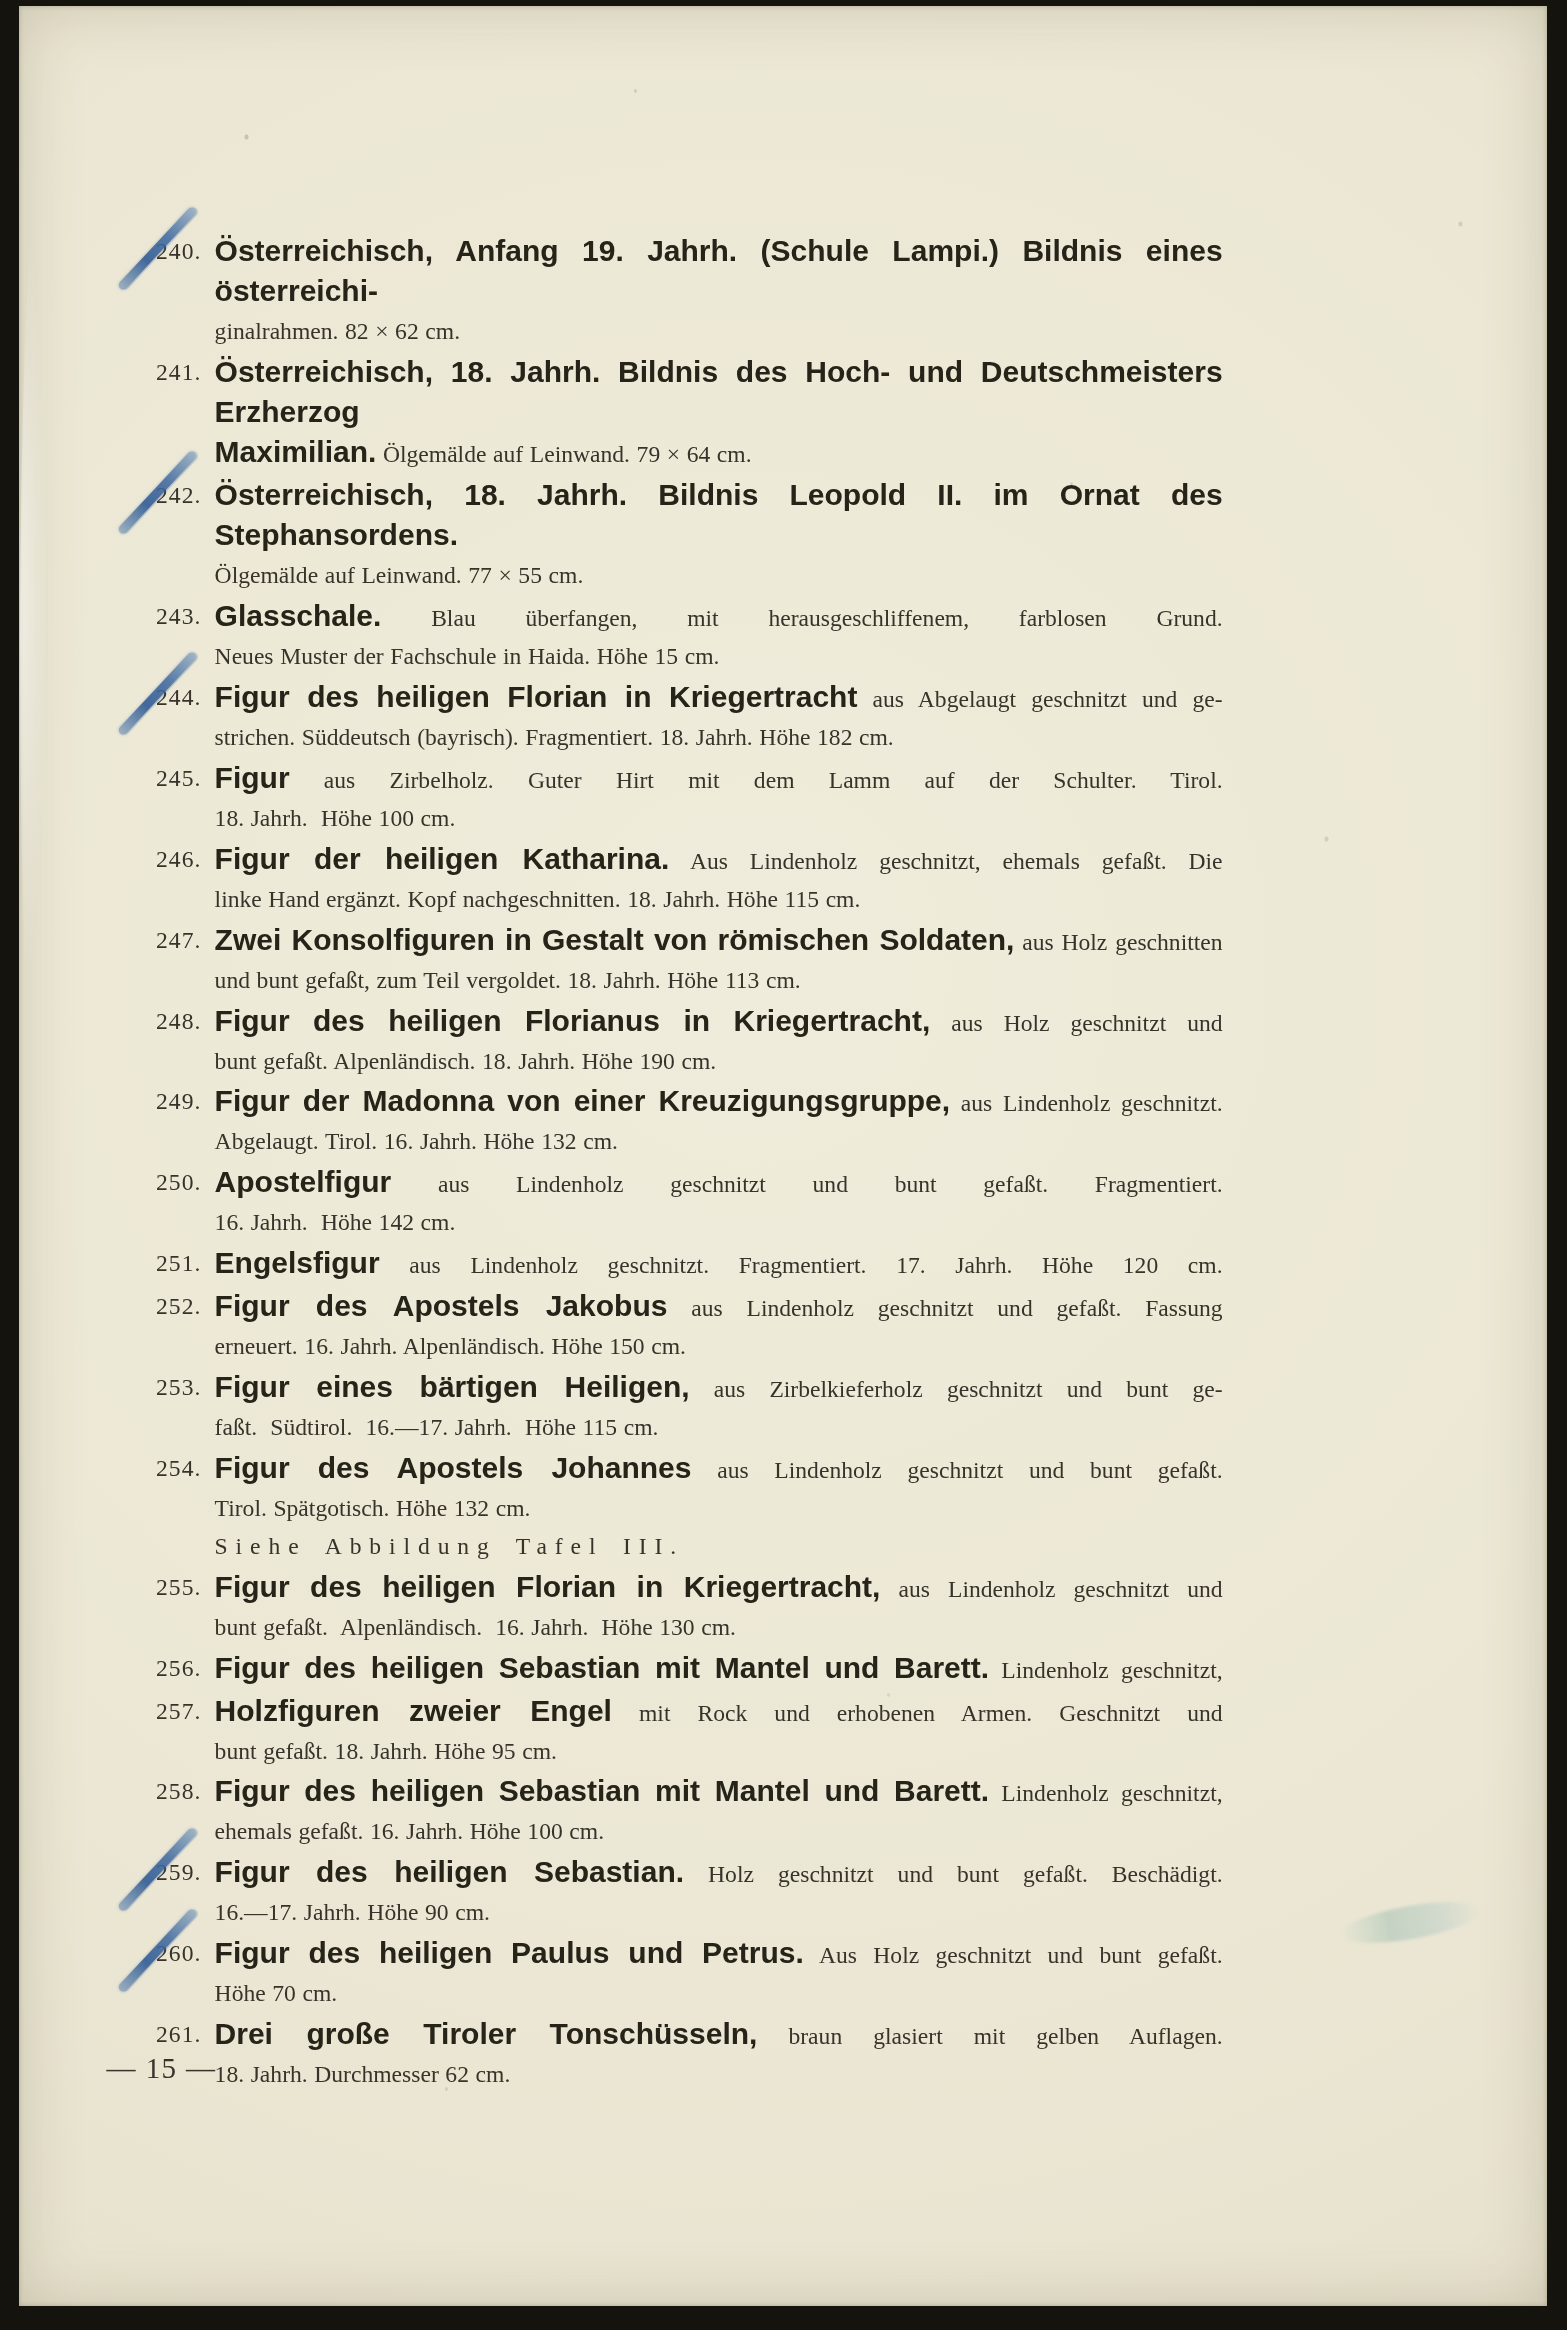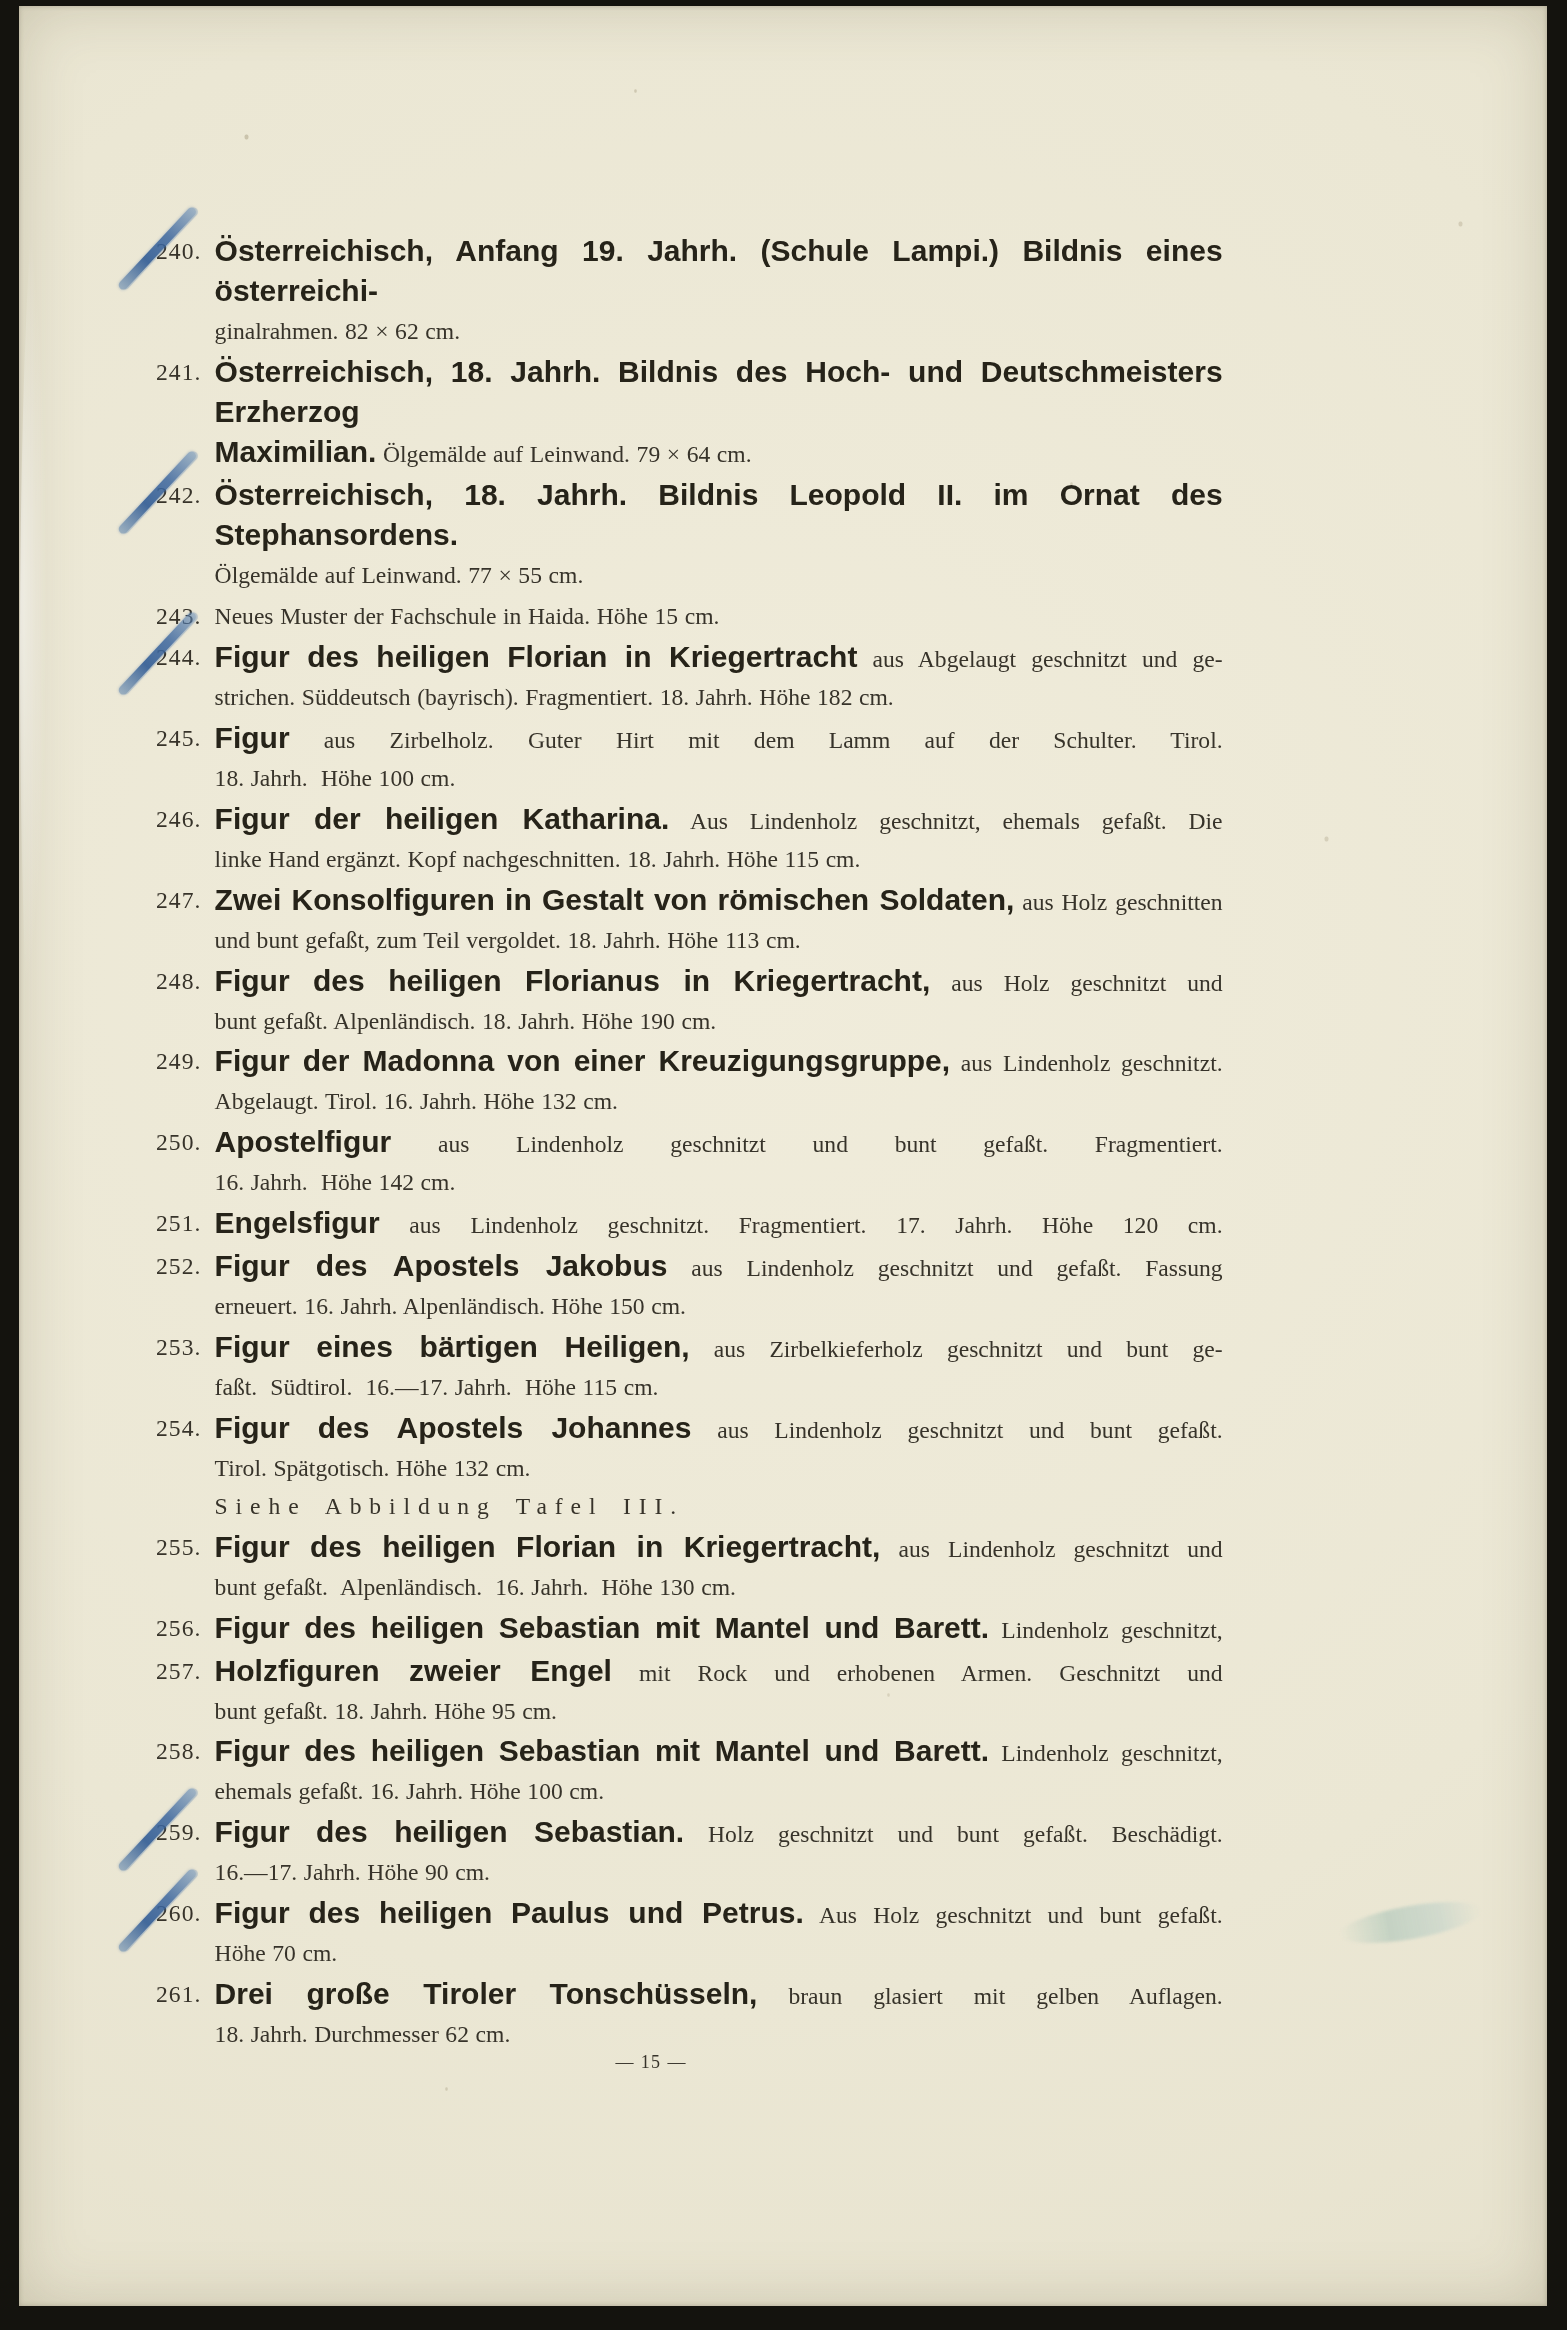--- a/index.html
+++ b/index.html
@@ -108,24 +108,23 @@
     background: linear-gradient(90deg,
         rgba(74,118,168,0.50) 0%,
         rgba(52, 94,150,0.92) 35%,
         rgba(60,102,158,0.85) 65%,
         rgba(96,136,182,0.55) 100%);
     box-shadow: 0 0 2.9px rgba(70,110,165,0.45), 1.4px 1.4px 0 rgba(90,130,180,0.25);
     pointer-events: none;
   }
   .pageno {
     position: absolute;
-    left: 75px; top: 2046px;
+    left: 88px; top: 2046px;
     width: 1115px;
-    text-align: center;
-    font-size: 18px;
+    font-size: 29px;
     letter-spacing: 1.4px;
     color: var(--ink, #37332a);
   }
 </style>
 </head>
 <body>
 
 <div class="paper">
   <div class="curl"></div>
   <div class="specks"></div>
@@ -140,20 +139,21 @@
         <div class="line j"><span class="lead">Österreichisch, 18. Jahrh. Bildnis des Hoch- und Deutschmeisters Erzherzog</span></div>
         <div class="line"><span class="lead">Maximilian.</span><span class="desc"> Ölgemälde auf Leinwand. 79 × 64 cm.</span></div>
       </div>
       <div class="entry">
         <span class="num">242.<i class="strike"></i></span>
         <div class="line j"><span class="lead">Österreichisch, 18. Jahrh. Bildnis Leopold II. im Ornat des Stephansordens.</span></div>
         <div class="line"><span class="desc">Ölgemälde auf Leinwand. 77 × 55 cm.</span></div>
       </div>
       <div class="entry">
         <span class="num">243.</span>
+        <div class="line j"><span class="lead">Glasschale.</span><span class="desc"> Blau überfangen, mit herausgeschliffenem, farblosen Grund.</span></div>
         <div class="line"><span class="desc">Neues Muster der Fachschule in Haida. Höhe 15 cm.</span></div>
       </div>
       <div class="entry">
         <span class="num">244.<i class="strike"></i></span>
         <div class="line j"><span class="lead">Figur des heiligen Florian in Kriegertracht</span><span class="desc"> aus Abgelaugt geschnitzt und ge-</span></div>
         <div class="line"><span class="desc">strichen. Süddeutsch (bayrisch). Fragmentiert. 18. Jahrh. Höhe 182 cm.</span></div>
       </div>
       <div class="entry">
         <span class="num">245.</span>
         <div class="line j"><span class="lead">Figur</span><span class="desc"> aus Zirbelholz. Guter Hirt mit dem Lamm auf der Schulter. Tirol.</span></div>

